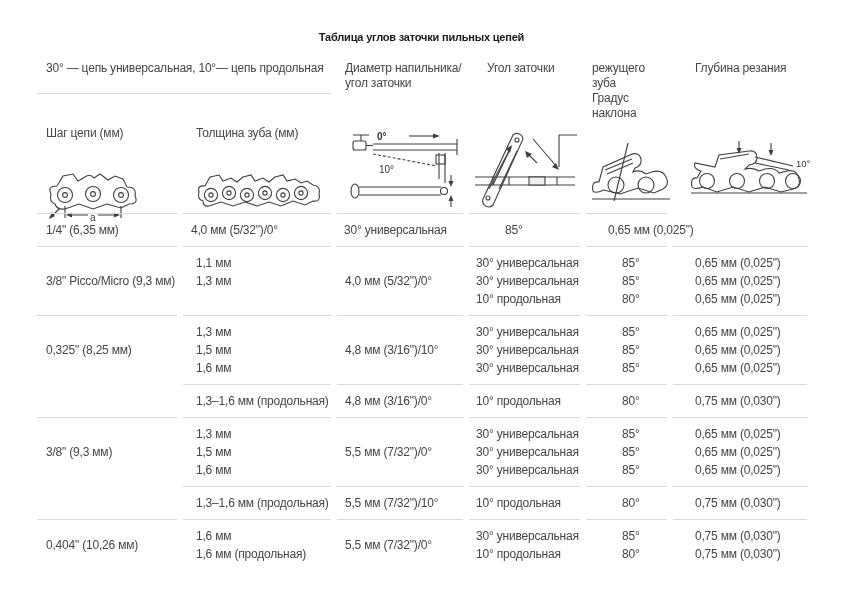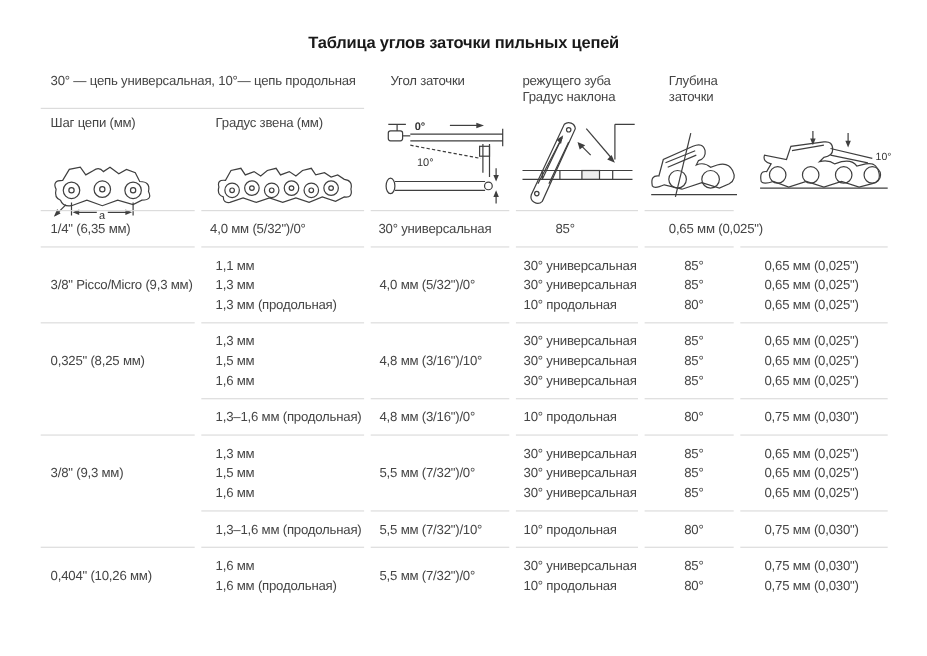--- a/index.html
+++ b/index.html
@@ -10,21 +10,21 @@
   *{box-sizing:border-box;}
   html,body{margin:0;padding:0;background:#fff;}
   body{
     width:843px;height:596px;overflow:hidden;
     font-family:"Liberation Sans","DejaVu Sans",sans-serif;
     color:var(--txt);font-size:12px;letter-spacing:-0.2px;
   }
   .page{width:843px;height:596px;position:relative;background:#fff;}
   .title{
     margin:0;padding-top:31px;text-align:center;
-    font-size:15px;font-weight:700;color:#191919;letter-spacing:-0.2px;
+    font-size:11px;font-weight:700;color:#191919;letter-spacing:-0.2px;
   }
   .table{width:770px;margin:18px 0 0 37px;}
   .cols{display:grid;grid-template-columns:140px 148px 126px 111px 81px 134px;column-gap:6px;}
   
   .head1{align-items:start;line-height:15px;}
   .note{grid-column:1/3;height:33px;border-bottom:1px solid var(--line);padding-left:9px;}
   .h-file{padding-left:8px;}
   .h-angle{padding-left:18px;}
   .h-tilt{padding-left:6px;}
   .h-depth{padding-left:22px;}
@@ -57,26 +57,30 @@
 </head>
 <body>
 
 <div class="page">
   <h1 class="title">Таблица углов заточки пильных цепей</h1>
 
   <div class="table">
 
     <div class="cols head1">
       <div class="note">30° — цепь универсальная, 10°— цепь продольная</div>
+      <div class="h-file">
+        <div>Диаметр напильника/</div>
+        <div>угол заточки</div>
+      </div>
       <div class="h-angle">Угол заточки</div>
       <div class="h-tilt">
         <div>режущего зуба</div>
         <div>Градус наклона</div>
       </div>
-      <div class="h-depth">Глубина заточки</div>
+      <div class="h-depth">Глубина резания</div>
     </div>
 
     <div class="cols head2">
 
       <div class="hc c1">
         <div class="sub-label">Шаг цепи (мм)</div>
         <svg class="ic1" width="96" height="58" viewBox="0 0 96 58" fill="none" stroke="#3f3f3f" stroke-width="1.1">
           <path d="M10 38 Q4 36 6 28 Q2 20 12 20 L18 10 L28 8 L33 15 L40 11 Q45 7 49 12 L55 8 L63 14 L70 10 L78 13 L82 21 Q92 21 90 30 Q94 38 84 38 L76 42 L62 38 L48 43 L34 38 L20 43 Q12 44 10 38 Z"></path>
           <circle cx="20" cy="29" r="7.5"></circle>
             <circle cx="48" cy="28" r="7.5"></circle>
@@ -88,21 +92,21 @@
           <path d="M26 49 H43 M53 49 H70"></path>
           <polygon points="21,49 27,46.5 27,51.5" fill="#3f3f3f" stroke="none"></polygon>
           <polygon points="75,49 69,46.5 69,51.5" fill="#3f3f3f" stroke="none"></polygon>
           <path d="M5 52 L15 42"></path>
           <polygon points="4,53 10,50 7,46" fill="#3f3f3f" stroke="none"></polygon>
           <text x="45" y="55" font-size="10" stroke="none">a</text>
         </svg>
       </div>
 
       <div class="hc c2">
-        <div class="sub-label">Градус звена (мм)</div>
+        <div class="sub-label">Толщина зуба (мм)</div>
         <svg class="ic2" width="128" height="46" viewBox="0 0 128 46" fill="none" stroke="#3f3f3f" stroke-width="1.1">
           <path d="M8 30 Q2 28 4 21 Q2 14 10 15 L15 6 L24 4 L28 10 L36 7 L42 11 L48 6 L56 4 L60 10 L68 7 L74 11 L80 6 L88 4 L92 10 L100 8 L106 12 L112 10 L118 14 Q126 15 124 23 Q126 31 118 30 L110 34 L98 30 L86 35 L74 31 L62 35 L50 31 L38 35 L26 31 L14 35 Q8 36 8 30 Z"></path>
           <circle cx="16" cy="24" r="6.6"></circle>
             <circle cx="34" cy="22" r="6.6"></circle>
             <circle cx="52" cy="24" r="6.6"></circle>
           <circle cx="70" cy="22" r="6.6"></circle>
             <circle cx="88" cy="24" r="6.6"></circle>
             <circle cx="106" cy="22" r="6.6"></circle>
           <circle cx="16" cy="24" r="2.1"></circle>
             <circle cx="34" cy="22" r="2.1"></circle>
@@ -199,21 +203,20 @@
               <div class="line">0,65 мм (0,025")</div>
             </div>
           </div>
         </div>
         <div class="group">
           <div class="cell pitch">3/8" Picco/Micro (9,3 мм)</div>
           <div class="section">
             <div class="cell gauge">
               <div class="line">1,1 мм</div>
               <div class="line">1,3 мм</div>
-              <div class="line">1,3 мм (продольная)</div>
             </div>
             <div class="cell file">
               <div class="line">4,0 мм (5/32")/0°</div>
             </div>
             <div class="cell angle">
               <div class="line">30° универсальная</div>
               <div class="line">30° универсальная</div>
               <div class="line">10° продольная</div>
             </div>
             <div class="cell tilt">

